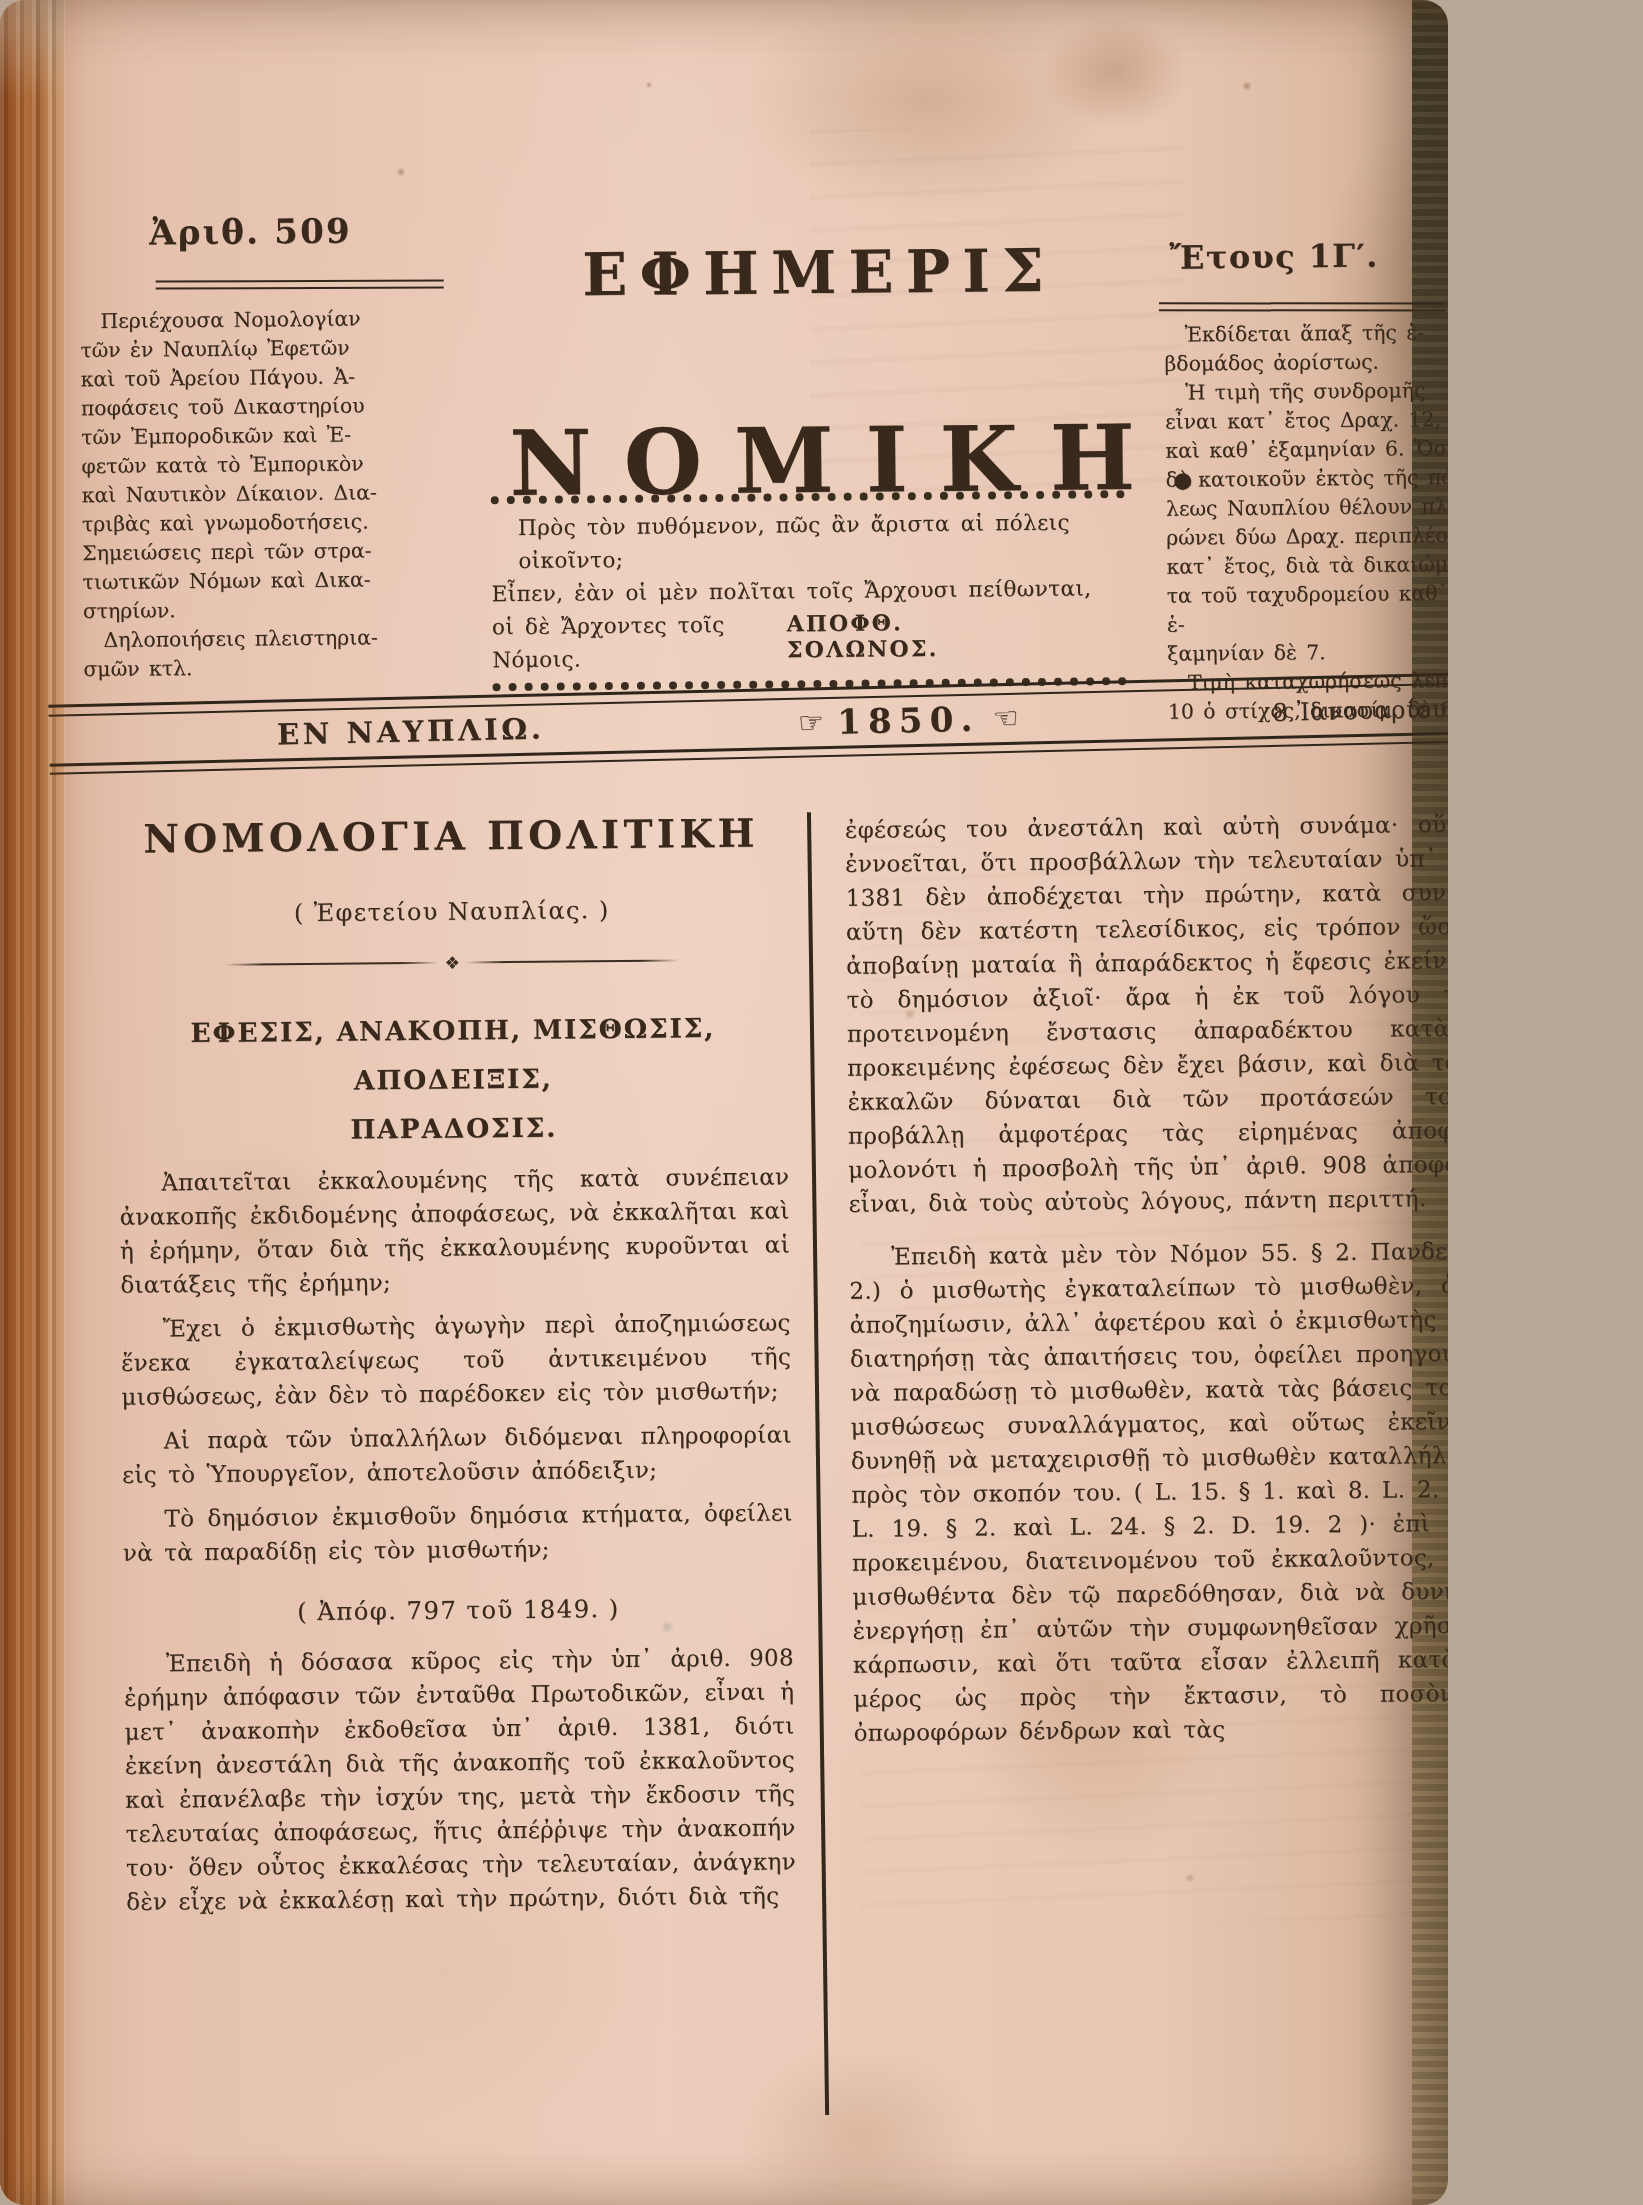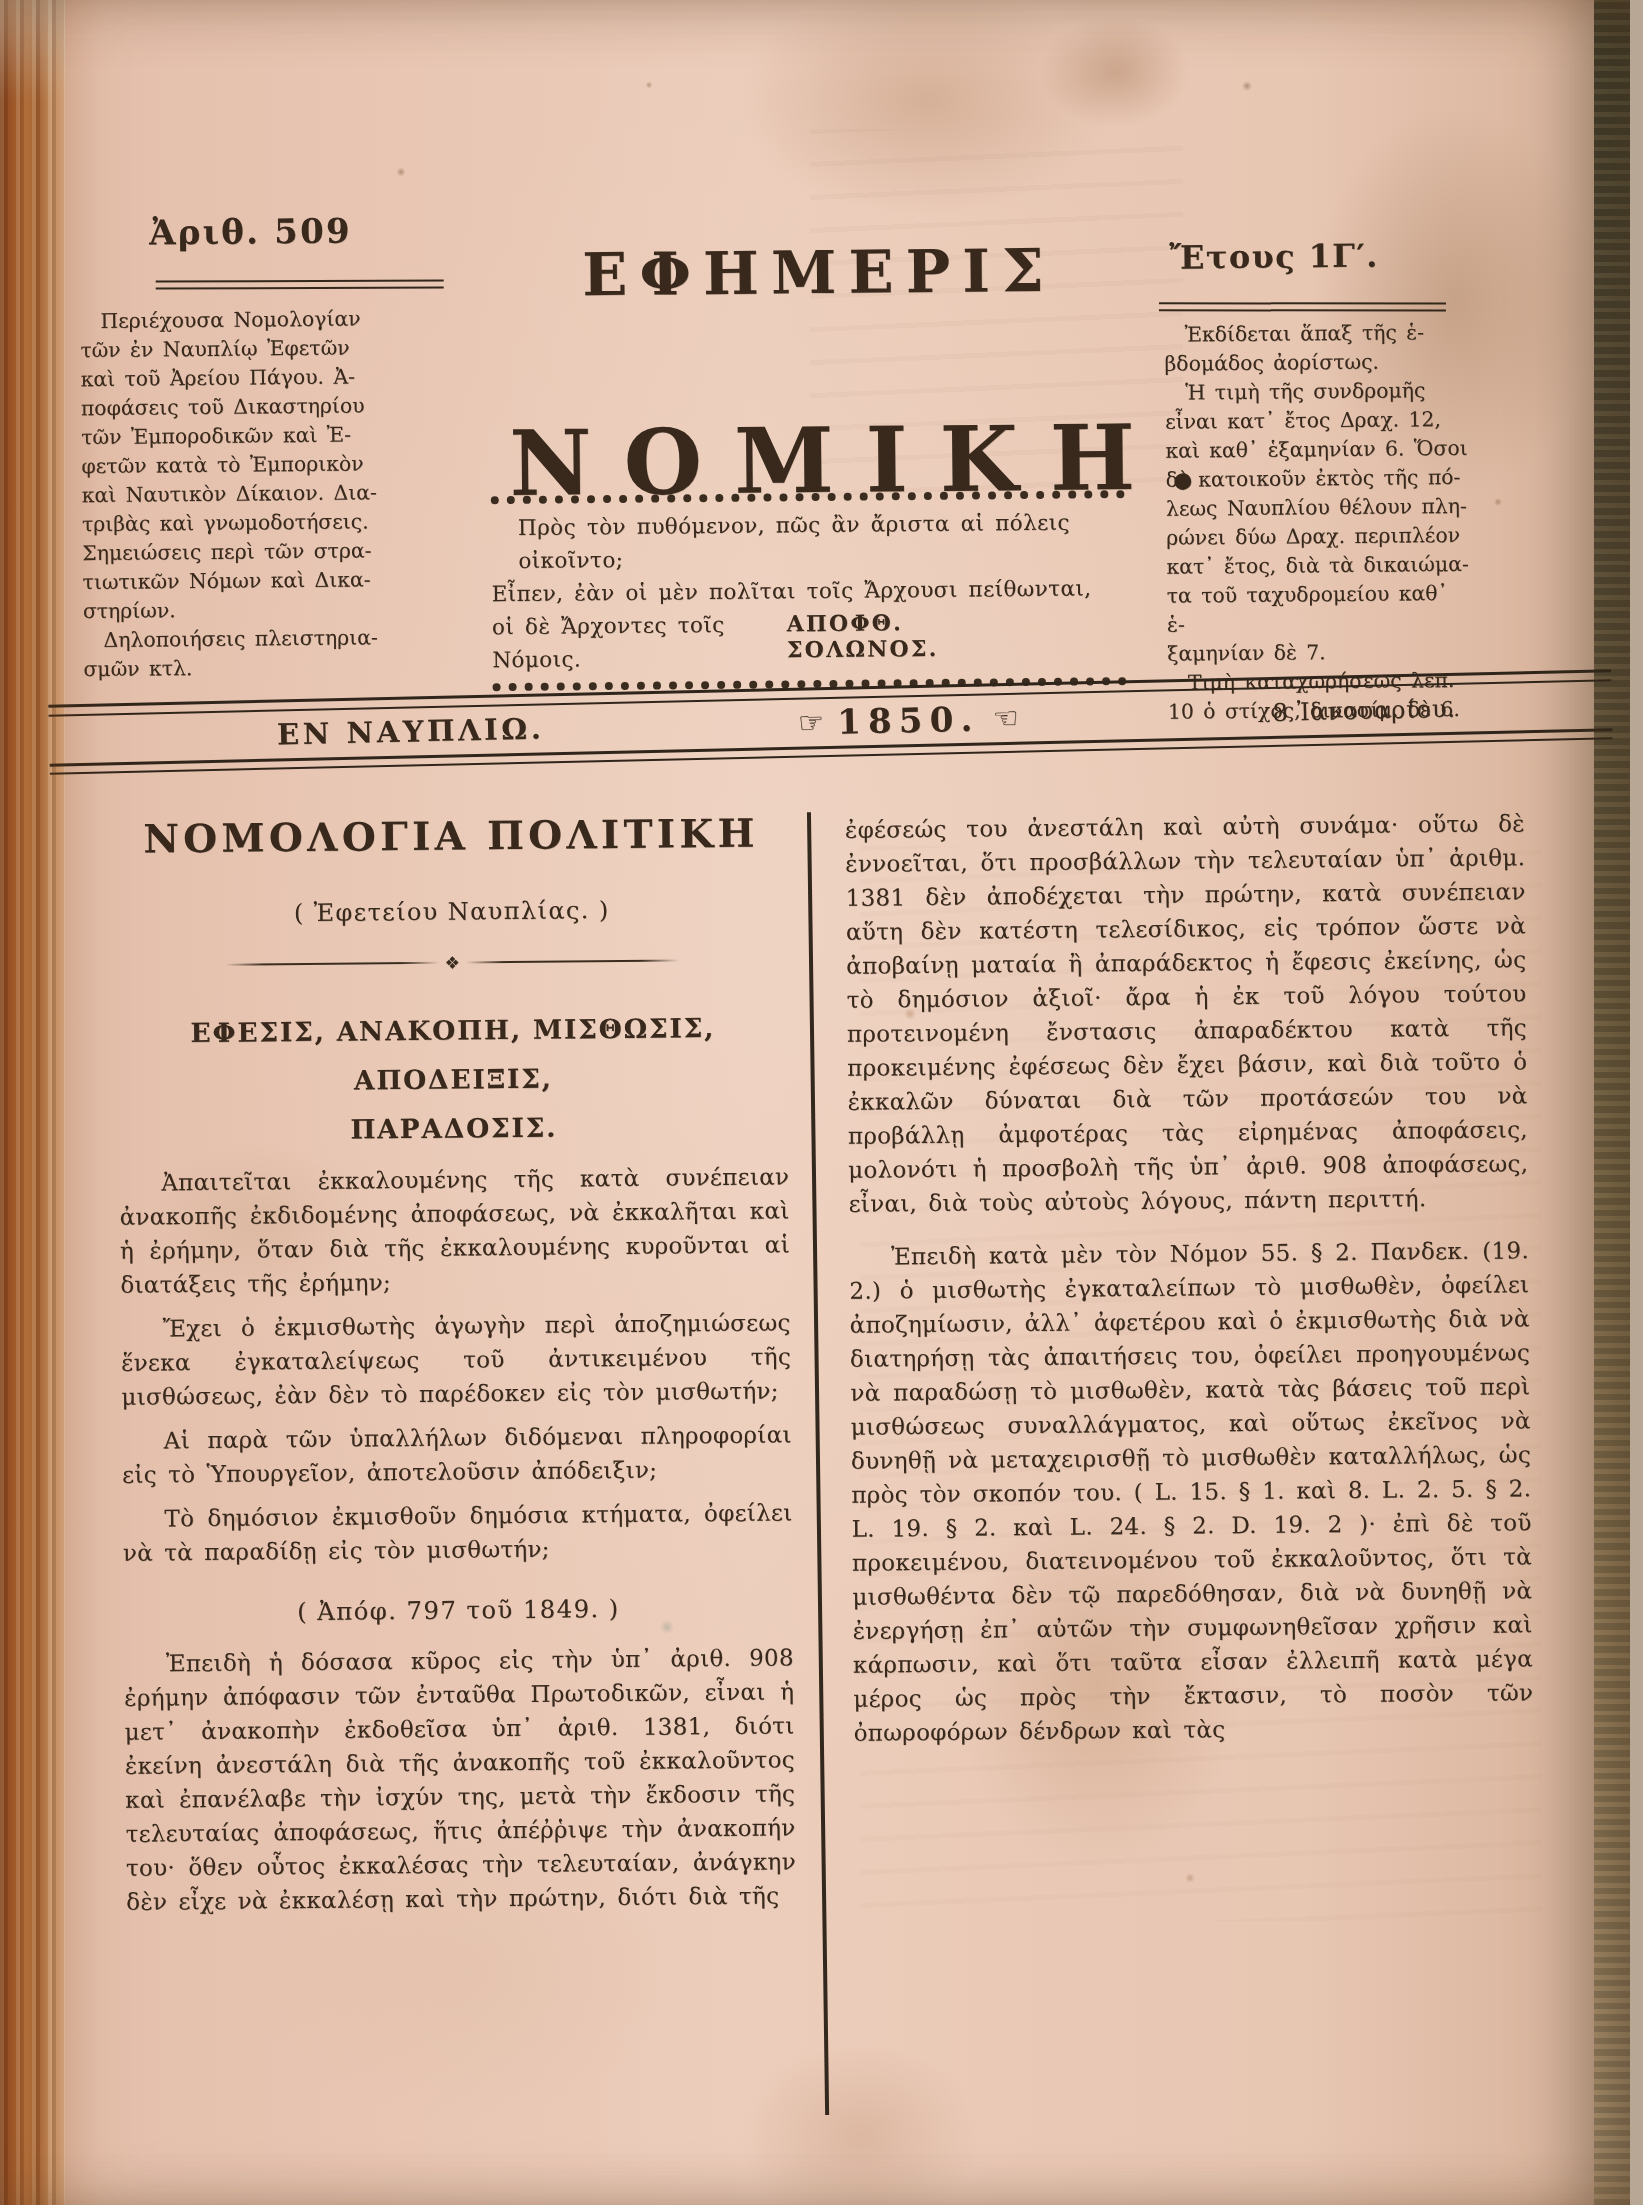--- a/index.html
+++ b/index.html
@@ -1,35 +1,36 @@
 <!DOCTYPE html>
 <html style="font-size:11.5px"><head>
 <meta charset="utf-8">
 <style>
   html,body{margin:0;padding:0;background:#b9a795;}
-  #page{position:relative;width:1630px;height:2205px;overflow:hidden;
+  #page{position:relative;width:1448px;height:2205px;overflow:hidden;
     font-family:"DejaVu Serif","Liberation Serif",serif;color:#38291c;
     background:
       radial-gradient(circle 6.5px at 401px 172px, rgba(110,70,40,.45), transparent 70%),
       radial-gradient(circle 5px at 649px 85px, rgba(110,70,40,.4), transparent 70%),
       radial-gradient(circle 7.2px at 1247px 86px, rgba(100,60,30,.4), transparent 70%),
       radial-gradient(circle 5.7px at 1498px 502px, rgba(110,70,40,.4), transparent 70%),
       radial-gradient(circle 8.6px at 910px 1014px, rgba(150,100,60,.35), transparent 70%),
       radial-gradient(circle 6.5px at 237px 1520px, rgba(140,90,55,.35), transparent 70%),
       radial-gradient(circle 10px at 667px 1627px, rgba(120,140,130,.35), transparent 70%),
       radial-gradient(circle 7.2px at 1190px 1878px, rgba(130,85,50,.3), transparent 70%),
       radial-gradient(ellipse 301px 186px at 925px 100px, rgba(165,115,78,.30), transparent 62%),
       radial-gradient(ellipse 215px 301px at 1455px 301px, rgba(140,100,66,.30), transparent 65%),
       radial-gradient(ellipse 115px 86px at 1115px 72px, rgba(150,100,65,.35), transparent 65%),
       radial-gradient(ellipse 237px 308px at 1097px 1685px, rgba(182,132,94,.33), transparent 60%),
       radial-gradient(ellipse 186px 143px at 860px 2136px, rgba(175,125,90,.25), transparent 65%),
       radial-gradient(ellipse 158px 115px at 258px 1222px, rgba(185,145,110,.22), transparent 70%),
       radial-gradient(ellipse 301px 215px at 459px 1972px, rgba(220,185,160,.30), transparent 70%),
       radial-gradient(ellipse 860px 1219px at 48% 42%, rgba(248,228,214,.28), transparent 72%),
       linear-gradient(90deg,#d4a98f 0,#e4c0ac 6%,#eccdbb 46%,#e7c6b2 80%,#dcb8a1 94%,#cfab92 100%);
+    border-radius: 25px;
   }
   [data-interactable]{cursor:default;}
 
   
   .spine{position:absolute;left:0;top:0;width:65px;height:100%;
     background:
       repeating-linear-gradient(90deg, rgba(255,230,205,.25) 0 4.3px, rgba(90,40,12,.25) 4.3px 8px, rgba(190,120,70,.18) 8px 16px),
       linear-gradient(180deg, rgba(210,205,195,.8) 0, rgba(210,205,195,0) 100px),
       linear-gradient(90deg,#74391a 0%,#9c5326 16%,#bf7d47 40%,#a96838 58%,#cf9c6d 78%,#e0b895 100%);}
   .edge-right{position:absolute;right:0;top:0;width:36px;height:100%;

